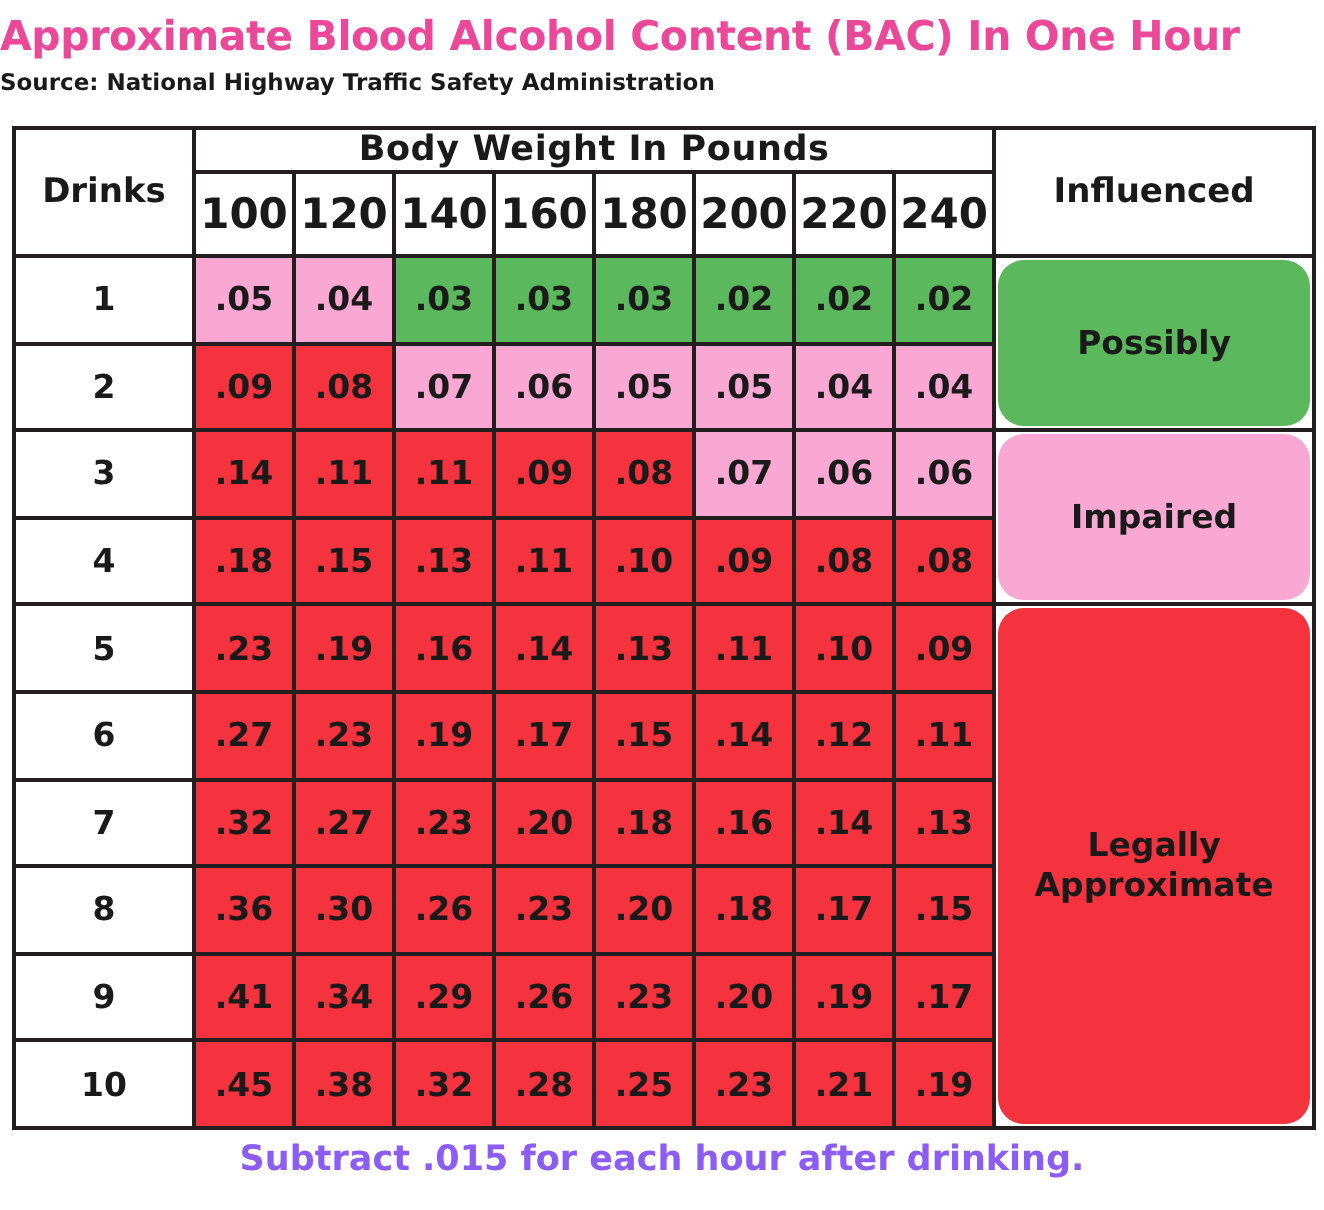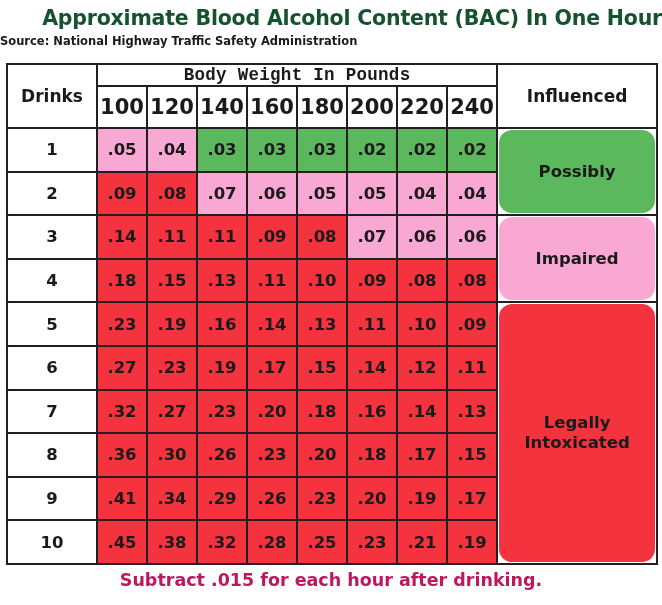--- a/index.html
+++ b/index.html
@@ -13,24 +13,24 @@
     font-family: "DejaVu Sans", "Liberation Sans", sans-serif;
     overflow: hidden;
   }
   .page {
     position: relative;
     width: 662px;
     height: 605px;
     box-sizing: border-box;
   }
   .title {
-    text-align: right;
+    text-align: left;
     font-size: 20.5px;
     font-weight: bold;
-    color: #14532d;
+    color: #ec4899;
     letter-spacing: -0.2px;
     padding-top: 8px;
     line-height: 1.05;
     white-space: nowrap;
   }
   .subtitle {
     font-size: 11.5px;
     font-weight: bold;
     color: #1a1a1a;
     padding-top: 5px;
@@ -65,21 +65,20 @@
   col.c-w { width: 50px; }
   col.c-infl { width: 160px; }
 
   th.hdr-drinks {
     font-size: 17px;
     height: 47px;
   }
   th.hdr-weight {
     font-size: 17.5px;
     letter-spacing: 0.3px;
-    font-family: Liberation Mono, monospace;
   }
   th.hdr-infl {
     font-size: 17px;
   }
   td.wnum {
     font-size: 21px;
     height: 40px;
   }
   td.drinknum {
     font-size: 16.5px;
@@ -99,21 +98,21 @@
   .r { background: #f4333f; }
 
   .footer {
     position: absolute;
     left: 0;
     top: 570px;
     width: 662px;
     text-align: center;
     font-size: 17.5px;
     font-weight: bold;
-    color: #be185d;
+    color: #8b5cf6;
     white-space: nowrap;
   }
 </style>
 </head>
 <body>
 
 <div class="page">
 
   <div class="title">Approximate Blood Alcohol Content (BAC) In One Hour</div>
   <div class="subtitle">Source: National Highway Traffic Safety Administration</div>
@@ -204,21 +203,21 @@
         <tr>
           <td class="drinknum">5</td>
           <td class="val r">.23</td>
           <td class="val r">.19</td>
           <td class="val r">.16</td>
           <td class="val r">.14</td>
           <td class="val r">.13</td>
           <td class="val r">.11</td>
           <td class="val r">.10</td>
           <td class="val r">.09</td>
-          <td class="cat r" rowspan="6"><span>Legally</span><br><span>Intoxicated</span></td>
+          <td class="cat r" rowspan="6"><span>Legally</span><br><span>Approximate</span></td>
         </tr>
 
         <tr>
           <td class="drinknum">6</td>
           <td class="val r">.27</td>
           <td class="val r">.23</td>
           <td class="val r">.19</td>
           <td class="val r">.17</td>
           <td class="val r">.15</td>
           <td class="val r">.14</td>

